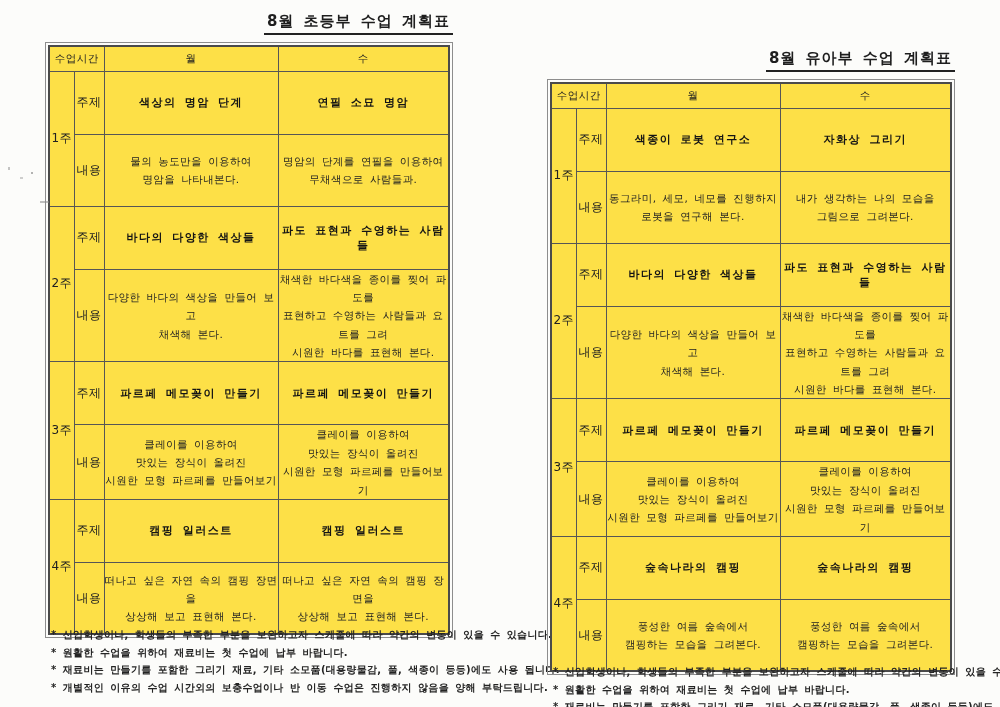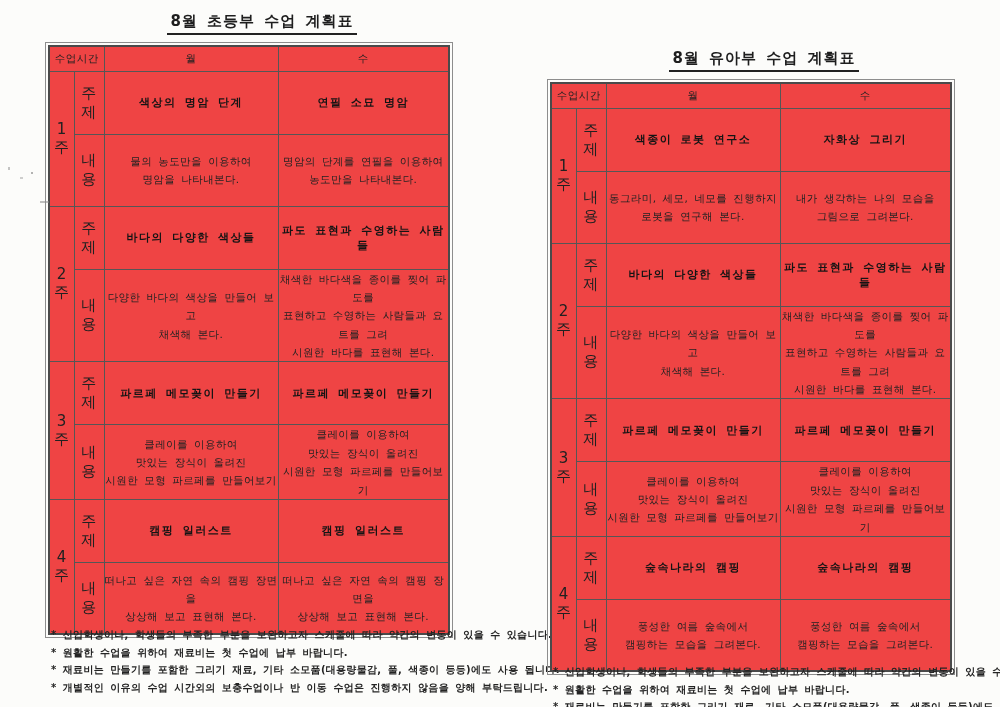--- a/index.html
+++ b/index.html
@@ -9,55 +9,55 @@
     font-family: "DejaVu Sans", "Liberation Sans", sans-serif;
     color: #1e1e1e;
     overflow: hidden;
   }
   .page { position: relative; width: 1000px; height: 707px; }
 
   .panel { position: absolute; top: 0; width: 400px; height: 707px; }
   .panel.left  { left: 48px; }
   .panel.right { left: 550px; margin-top: 37px; }
 
-  .title-wrap { position: absolute; top: 11px; left: 14px; width: 100%; text-align: center; }
+  .title-wrap { position: absolute; top: 11px; left: 5px; width: 100%; text-align: right; }
   .doc-title {
     display: inline-block;
     font-size: 15px; font-weight: bold;
     letter-spacing: 1px; word-spacing: 3px;
     border-bottom: 2px solid #222;
     padding: 0 3px 2px 3px;
   }
 
   table.plan {
     position: absolute; top: 45px; left: 0;
     width: 400px;
     border-collapse: collapse;
     table-layout: fixed;
     border: 2px solid #4a4a4a;
     outline: 1px solid #8d8d8d;
     outline-offset: 2px;
-    background: #ef4444;
+    background: #fde047;
   }
   .plan th, .plan td {
     border: 1px solid #565656;
     text-align: center;
     vertical-align: middle;
     overflow: hidden;
   }
   .plan tr.header-row  { height: 25px; }
   .plan tr.topic-row   { height: 63px; }
   .plan tr.content-row { height: 72px; }
 
   .plan th {
     font-size: 10.5px; font-weight: normal;
     letter-spacing: 0.5px; color: #212121;
   }
   .week-cell, .label-cell {
-    font-size: 15px; letter-spacing: 0.5px; color: #212121;
+    font-size: 12px; letter-spacing: 0.5px; color: #212121;
   }
   .topic-cell {
     font-size: 11px; font-weight: bold;
     letter-spacing: 1.5px; word-spacing: 3px;
     color: #141414;
   }
   .content-cell {
     font-size: 10.5px; line-height: 1.75;
     letter-spacing: 0.4px; word-spacing: 2.5px;
     white-space: pre-line;
@@ -108,21 +108,21 @@
         <td class="week-cell" rowspan="2">1주</td>
         <td class="label-cell">주제</td>
         <td class="topic-cell">색상의 명암 단계</td>
         <td class="topic-cell">연필 소묘 명암</td>
       </tr>
       <tr class="content-row">
         <td class="label-cell">내용</td>
         <td class="content-cell">물의 농도만을 이용하여
 명암을 나타내본다.</td>
         <td class="content-cell">명암의 단계를 연필을 이용하여
-농도만을 나타내본다.</td>
+무채색으로 사람들과.</td>
       </tr>
 
       <tr class="topic-row">
         <td class="week-cell" rowspan="2">2주</td>
         <td class="label-cell">주제</td>
         <td class="topic-cell">바다의 다양한 색상들</td>
         <td class="topic-cell">파도 표현과 수영하는 사람들</td>
       </tr>
       <tr class="content-row">
         <td class="label-cell">내용</td>

